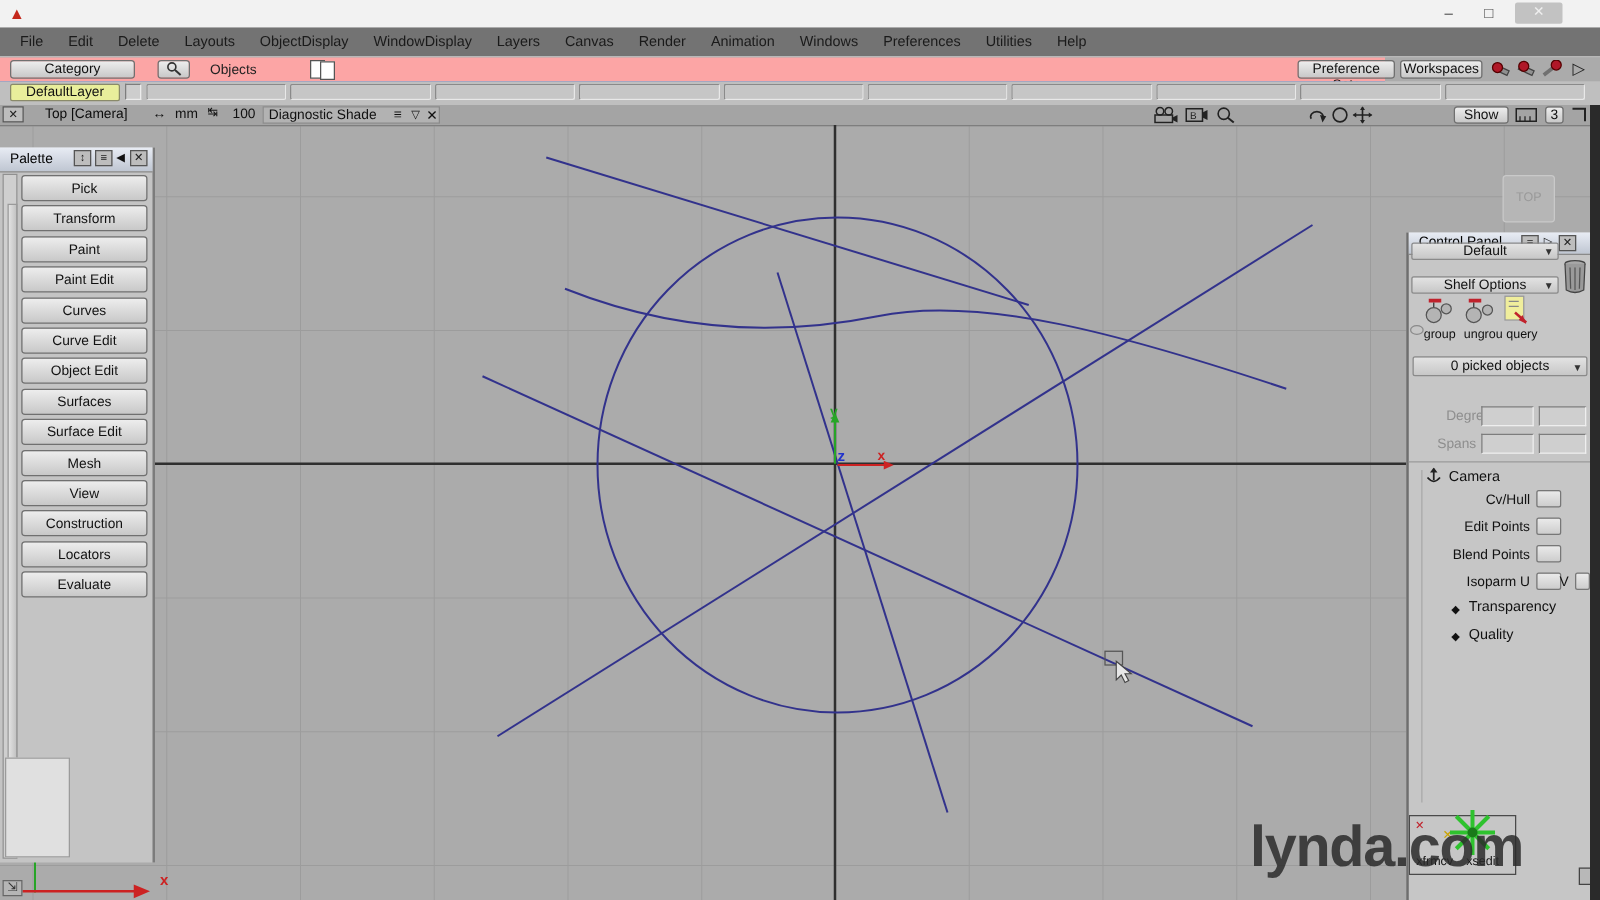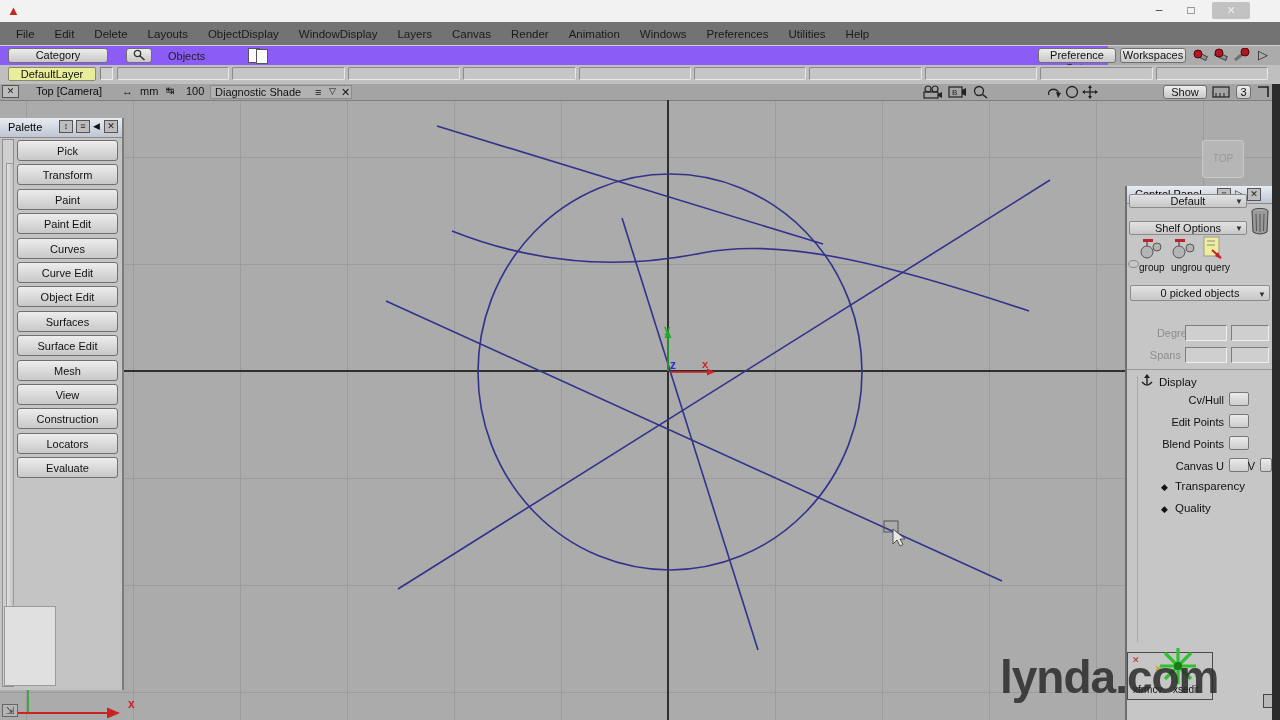--- a/index.html
+++ b/index.html
@@ -9,21 +9,21 @@
   .abs{position:absolute;}
   
   .titlebar{left:0;top:0;width:1280px;height:22px;background:#f2f2f2;border-bottom:1px solid #d6d6d6;}
   .titlebar .logo{position:absolute;left:7px;top:3px;font-size:13px;color:#c4281c;}
   .titlebar .title{position:absolute;left:28px;top:4px;font-size:12px;color:#2b2b2b;white-space:nowrap;}
   .winbtn{position:absolute;top:3px;font-size:12px;color:#444;width:26px;text-align:center;}
   .closebtn{position:absolute;top:2px;left:1212px;width:38px;height:17px;background:#c2c2c2;border-radius:2px;
             color:#efefef;font-size:11px;text-align:center;line-height:17px;}
   .menubar{left:0;top:22px;width:1280px;height:24px;background:#737373;border-bottom:1px solid #cfcfcf;display:flex;align-items:center;padding-left:6px;box-sizing:border-box;}
   .menu-item{padding:0 10px;font-size:11.5px;color:#1a1a1a;}
-  .toolbar{left:0;top:46px;width:1108px;height:19px;background:#8b5cf6;border-bottom:7px solid #1d4ed8;}
+  .toolbar{left:0;top:46px;width:1108px;height:19px;background:#fca5a5;border-bottom:7px solid #1d4ed8;}
   .layerbar{left:0;top:65px;width:1280px;height:19px;background:#bfbfbf;border-bottom:1px solid #a0a0a0;}
   .vpheader{left:0;top:84px;width:1280px;height:16px;background:#a4a4a4;border-bottom:1px solid #7e7e7e;font-size:11px;}
   .raised{background:linear-gradient(#ededed,#c8c8c8);border:1px solid #707070;border-radius:3px;box-sizing:border-box;
           font-size:11px;text-align:center;color:#111;}
   .sunken{background:#cdcdcd;border:1px solid;border-color:#7d7d7d #ececec #ececec #7d7d7d;box-sizing:border-box;}
   .flatlbl{font-size:11px;color:#222;}
   .prompt-input{position:absolute;left:274px;top:2px;width:758px;height:15px;background:#fff;border:1px solid #888;
                 font-family:"Liberation Sans","DejaVu Sans",sans-serif;font-size:10.5px;color:#555;padding:0 3px;box-sizing:border-box;}
   .seg{flex:1;background:#c6c6c6;border:1px solid;border-color:#8a8a8a #e8e8e8 #e8e8e8 #8a8a8a;border-radius:2px;}
   .yellowbtn{background:#e9ee9b;border:1px solid #8a8a6a;border-radius:2px;font-size:11px;text-align:center;box-sizing:border-box;}
@@ -313,28 +313,28 @@
     <span class="graylbl" style="left:10px;top:163px;width:44px;">Spans</span>
     <div class="field" style="left:58px;top:161px;width:42px;"></div>
     <div class="field" style="left:104px;top:161px;width:38px;"></div>
     <div class="divider" style="top:183px;"></div>
     <div class="abs" style="left:10px;top:190px;width:1px;height:266px;background:#a8a8a8;"></div>
     <svg class="abs" style="left:13px;top:188px;" width="14" height="14">
         <line x1="7" y1="1" x2="7" y2="10" stroke="#222" stroke-width="1.4"></line>
         <polygon points="7,0 4,4 10,4" fill="#222"></polygon>
         <path d="M2,8 Q7,14 12,8" fill="none" stroke="#222" stroke-width="1.4"></path>
       </svg>
-    <span class="sectrow" style="left:32px;top:190px;">Display</span>
+    <span class="sectrow" style="left:32px;top:190px;">Camera</span>
     <span class="blklbl" style="left:0px;top:208px;width:97px;">Cv/Hull</span>
     <div class="checkbox" style="left:102px;top:206px;"></div>
     <span class="blklbl" style="left:0px;top:230px;width:97px;">Edit Points</span>
     <div class="checkbox" style="left:102px;top:228px;"></div>
     <span class="blklbl" style="left:0px;top:252px;width:97px;">Blend Points</span>
     <div class="checkbox" style="left:102px;top:250px;"></div>
-    <span class="blklbl" style="left:0px;top:274px;width:97px;">Canvas U</span>
+    <span class="blklbl" style="left:0px;top:274px;width:97px;">Isoparm U</span>
     <div class="checkbox" style="left:102px;top:272px;"></div>
     <span class="blklbl" style="left:118px;top:274px;width:10px;">V</span>
     <div class="checkbox" style="left:133px;top:272px;width:12px;"></div>
     <span class="sectrow" style="left:34px;top:296px;font-size:9px;">◆</span>
     <span class="sectrow" style="left:48px;top:294px;">Transparency</span>
     <span class="sectrow" style="left:34px;top:318px;font-size:9px;">◆</span>
     <span class="sectrow" style="left:48px;top:316px;">Quality</span>
     <div class="minipanel">
       <span class="abs" style="left:4px;top:2px;color:#c0222c;font-size:9px;z-index:9;">✕</span>
       <span class="abs" style="left:26px;top:10px;color:#caa400;font-size:10px;z-index:9;">✕</span>

